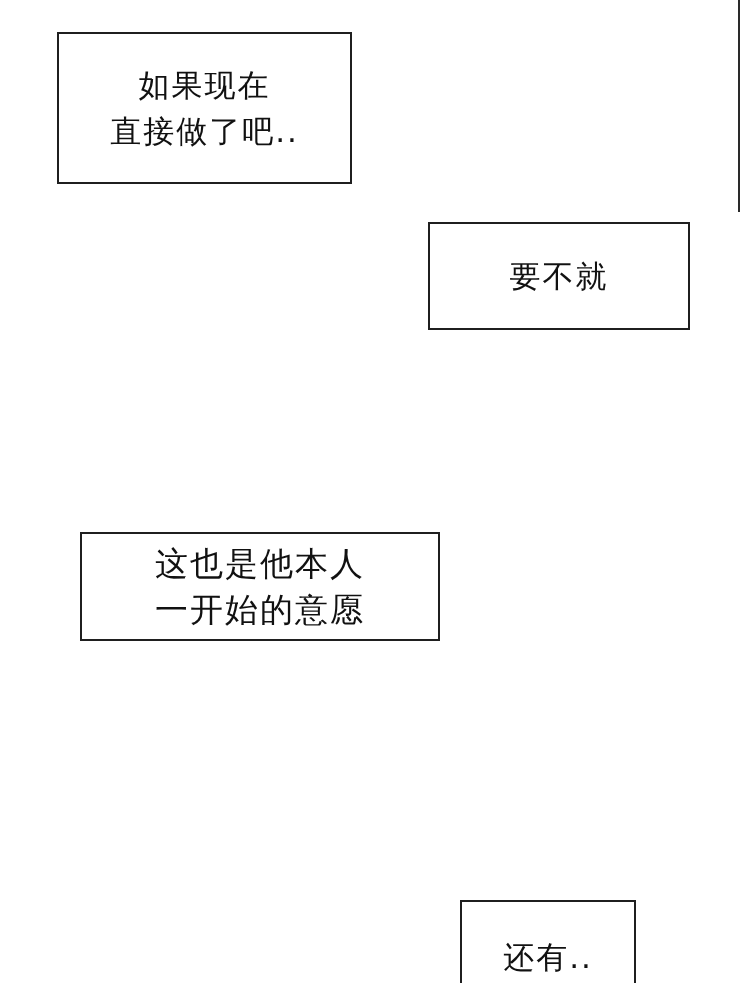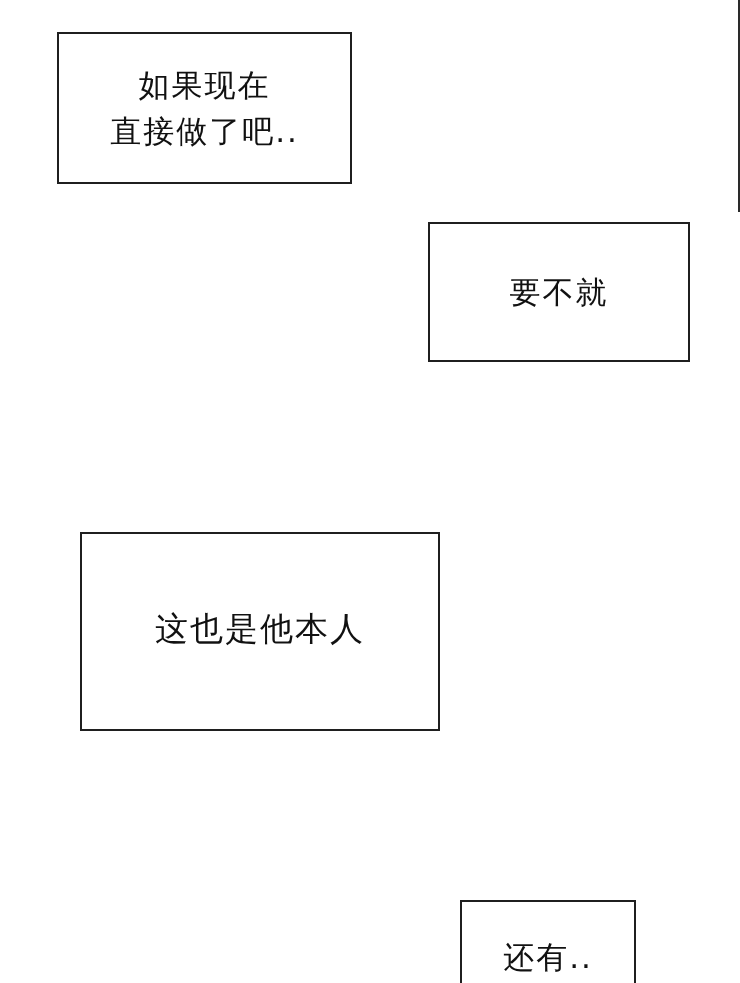--- a/index.html
+++ b/index.html
@@ -41,28 +41,27 @@
   .box-1 {
     left: 57px;
     top: 32px;
     width: 295px;
     height: 152px;
   }
   .box-2 {
     left: 428px;
     top: 222px;
     width: 262px;
-    height: 140px;
+    height: 108px;
   }
   .box-3 {
     left: 80px;
     top: 532px;
     width: 360px;
-    height: 199px;
-    font-family: Liberation Mono, monospace;
+    height: 109px;
   }
   .box-3 .caption-line {
     font-size: 33px;
   }
   .box-4 {
     left: 460px;
     top: 900px;
     width: 176px;
     height: 120px;
     justify-content: flex-start;
@@ -88,19 +87,20 @@
     <div class="caption-line">如果现在</div>
     <div class="caption-line">直接做了吧..</div>
   </div>
 
   <div class="caption-box box-2">
     <div class="caption-line">要不就</div>
   </div>
 
   <div class="caption-box box-3">
     <div class="caption-line">这也是他本人</div>
+    <div class="caption-line">一开始的意愿</div>
   </div>
 
   <div class="caption-box box-4">
     <div class="caption-line">还有..</div>
   </div>
 
 </div>
 
 </body></html>

